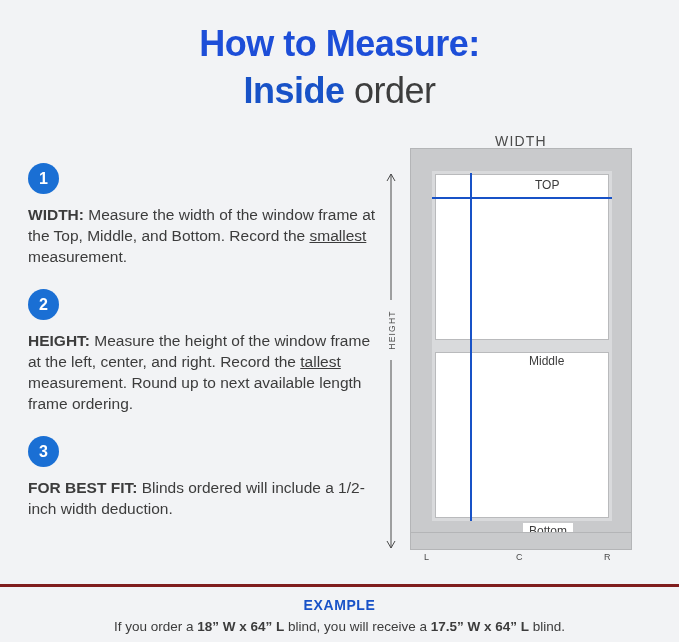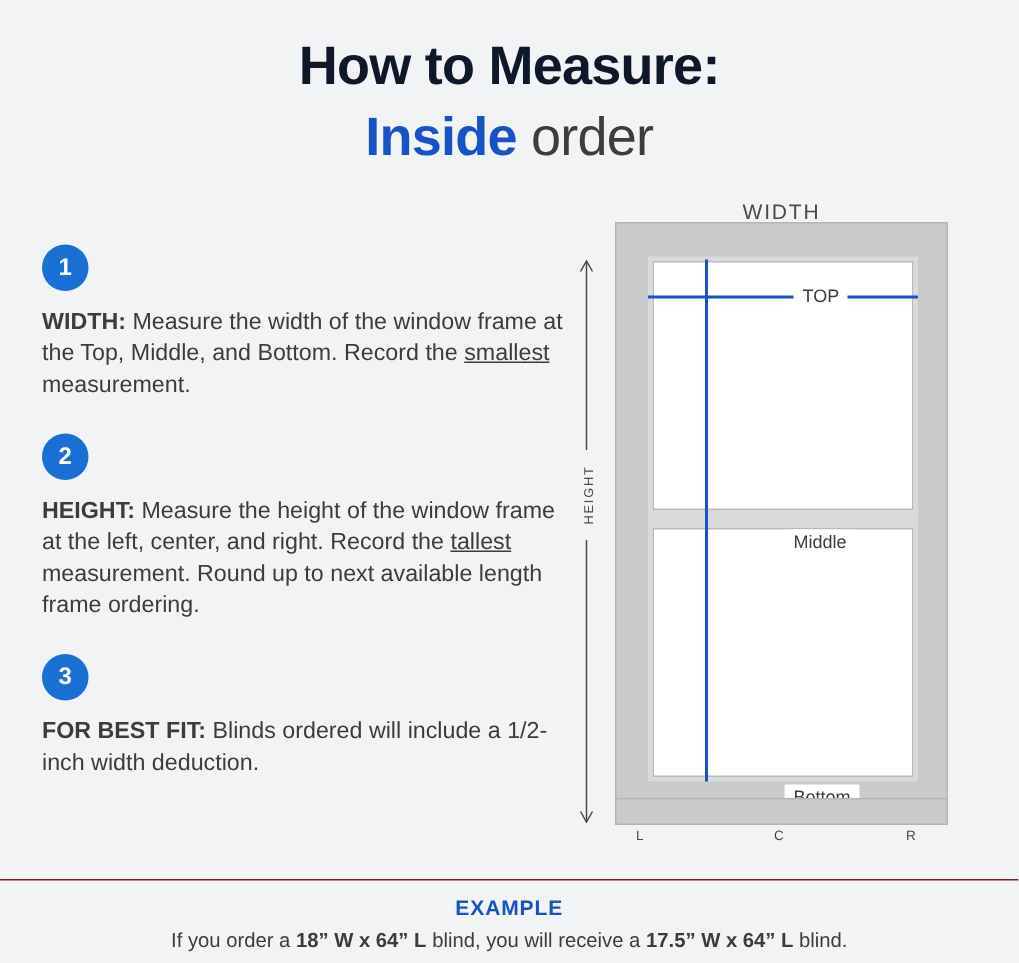--- a/index.html
+++ b/index.html
@@ -26,21 +26,21 @@
   .title-block {
     position: absolute;
     top: 22px;
     left: 0;
     width: 679px;
     text-align: center;
   }
   .title-line1 {
     font-size: 36px;
     font-weight: bold;
-    color: #0f172a;
+    color: #1d4ed8;
     letter-spacing: -0.5px;
     line-height: 44px;
     text-align: center;
   }
   .title-line2 {
     font-size: 36px;
     font-weight: bold;
     color: #3d3d3d;
     letter-spacing: -0.5px;
     line-height: 46px;
@@ -188,21 +188,21 @@
   }
 
   .tag {
     position: absolute;
     background: #ffffff;
     font-size: 12px;
     color: #3c3c3c;
     padding: 1px 6px;
     white-space: nowrap;
   }
-  .tag-top { left: 118px; top: 40px; }
+  .tag-top { left: 118px; top: 28px; }
   .tag-middle { left: 112px; top: 204px; }
   .tag-bottom { left: 112px; top: 374px; }
 
   .sill {
     position: absolute;
     left: 30px;
     top: 402px;
     width: 222px;
     height: 18px;
     background: #c9cacc;
@@ -222,21 +222,21 @@
   .letter-l { left: 14px; }
   .letter-c { left: 106px; }
   .letter-r { left: 194px; }
 
   
   .footer {
     position: absolute;
     left: 0;
     bottom: 0;
     width: 679px;
-    border-top: 1px solid #7f1d1d;
+    border-top: 3px solid #7f1d1d;
     padding-top: 10px;
     text-align: center;
   }
   .footer-title {
     font-size: 14px;
     font-weight: bold;
     color: #1852c7;
     letter-spacing: 0.6px;
     margin-bottom: 6px;
   }

